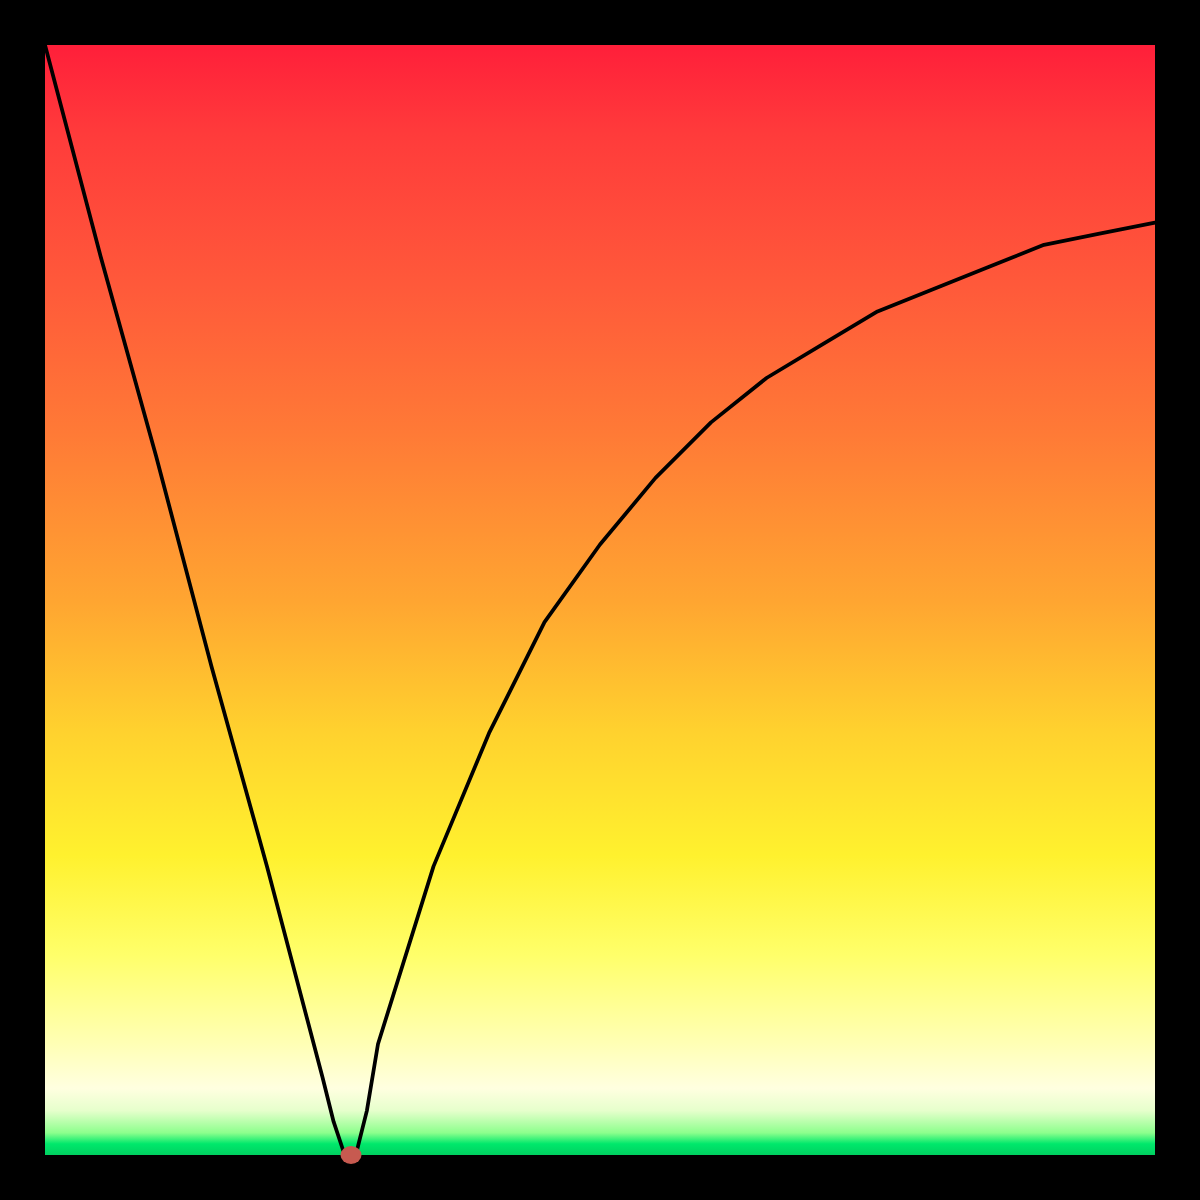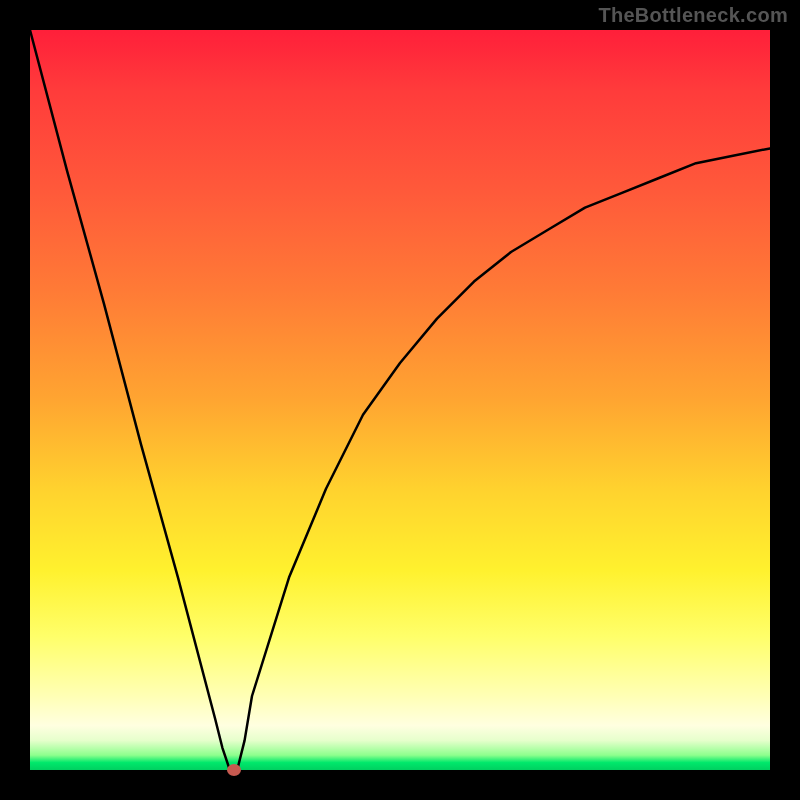--- a/index.html
+++ b/index.html
@@ -66,21 +66,20 @@
     height: 12px;
     background: #c75a50;
     border-radius: 50% / 50%;
     transform: translate(-50%, -50%);
   }
 </style>
 </head>
 <body>
 
 <div class="frame">
-  <div class="watermark">TheBottleneck.com</div>
 
   <div class="plot-area">
     <svg class="curve" viewBox="0 0 740 740" preserveAspectRatio="none">
       <path id="curve-path" fill="none" stroke="#000000" stroke-width="2.5" stroke-linejoin="round" stroke-linecap="round" d="M0.00 0.00 L37.00 140.60 L74.00 273.80 L111.00 414.40 L148.00 547.60 L185.00 688.20 L192.40 717.80 L199.80 740.00 L207.20 740.00 L214.60 710.40 L222.00 666.00 L259.00 547.60 L296.00 458.80 L333.00 384.80 L370.00 333.00 L407.00 288.60 L444.00 251.60 L481.00 222.00 L518.00 199.80 L555.00 177.60 L592.00 162.80 L629.00 148.00 L666.00 133.20 L703.00 125.80 L740.00 118.40"></path>
     </svg>
     <div id="min-marker" class="marker" style="left: 203.5px; top: 740px; background: rgb(199, 90, 80);"></div>
   </div>
 </div>
 
 </body></html>

